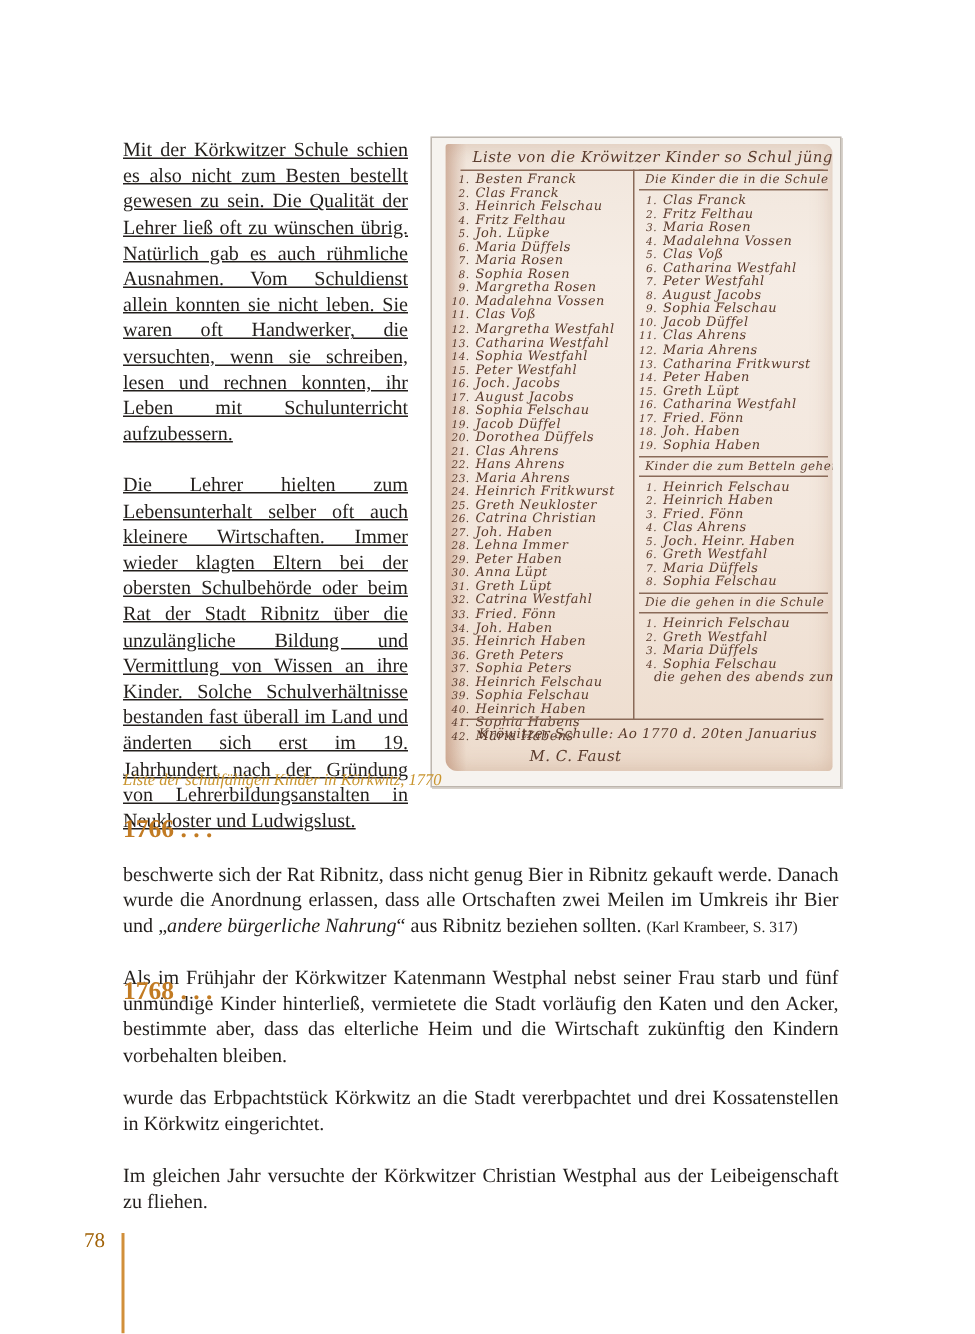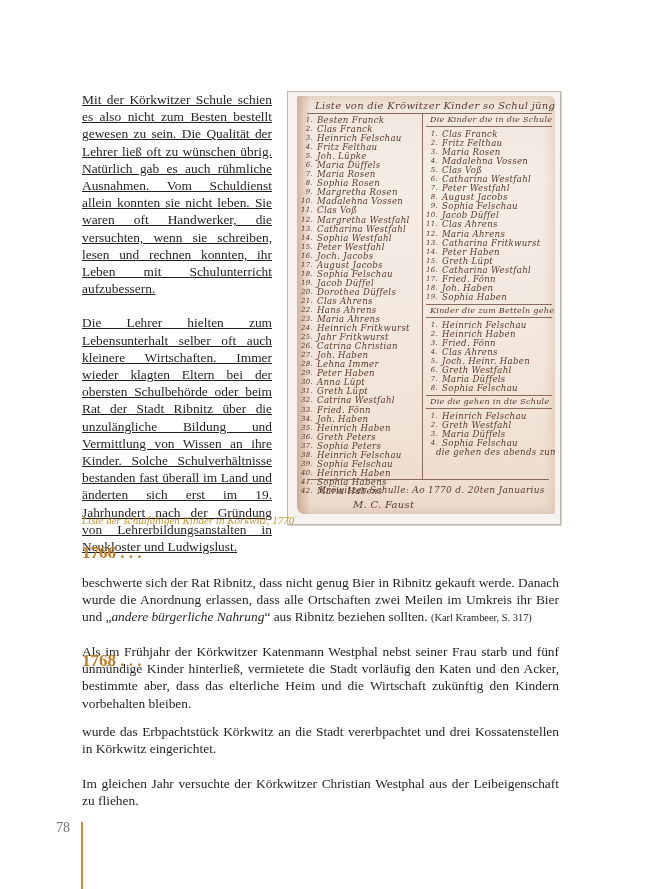--- a/index.html
+++ b/index.html
@@ -35,21 +35,21 @@
   .ms-section-head { border-top:1px solid #8a6a58; border-bottom:1px solid #8a6a58;
                      height:12px; line-height:12px; padding-left:4px; font-size:8px; margin-bottom:3px; }
   .ms-footer { position:absolute; left:22px; bottom:19px; font-size:9px; }
   .ms-sign { position:absolute; left:56px; bottom:4px; font-size:10px;text-align:right; }
 
   .year { position:absolute; left:82px; font-size:17px; font-weight:bold; color:#c27b23; }
   .body-text { position:absolute; left:82px; width:477px; font-size:13.4px; line-height:17.2px;
                text-align:justify;margin-top:12px; }
   .body-text p { margin:0; }
   .source { font-size:10.4px; }
-  .pagenum { position:absolute; left:56px; top:820px; font-size:14px; color:#737373; }
+  .pagenum { position:absolute; left:56px; top:820px; font-size:14px; color:#a16207; }
   .page-rule { position:absolute; left:81px; top:822px; width:2px; height:67px; background:#d18f3a; }
 </style>
 </head>
 <body>
 
 <div class="col-text">
   <p>Mit der Körkwitzer Schule schien es also nicht zum Besten bestellt gewesen zu sein. Die Qualität der Lehrer ließ oft zu wünschen übrig. Natürlich gab es auch rühmliche Ausnahmen. Vom Schuldienst allein konnten sie nicht leben. Sie waren oft Handwerker, die versuchten, wenn sie schreiben, lesen und rechnen konnten, ihr Leben mit Schulunterricht aufzubessern.</p>
   <p>Die Lehrer hielten zum Lebensunterhalt selber oft auch kleinere Wirtschaften. Immer wieder klagten Eltern bei der obersten Schulbehörde oder beim Rat der Stadt Ribnitz über die unzulängliche Bildung und Vermittlung von Wissen an ihre Kinder. Solche Schulverhältnisse bestanden fast überall im Land und änderten sich erst im 19. Jahrhundert nach der Gründung von Lehrerbildungsanstalten in Neukloster und Ludwigslust.</p>
 </div>
 
@@ -150,21 +150,21 @@
         <div class="ms-row hand">
           <span class="ms-num">23.</span>
           <span>Maria Ahrens</span>
         </div>
         <div class="ms-row hand">
           <span class="ms-num">24.</span>
           <span>Heinrich Fritkwurst</span>
         </div>
         <div class="ms-row hand">
           <span class="ms-num">25.</span>
-          <span>Jahr Fritkwurst</span>
+          <span>Greth Neukloster</span>
         </div>
         <div class="ms-row hand">
           <span class="ms-num">26.</span>
           <span>Catrina Christian</span>
         </div>
         <div class="ms-row hand">
           <span class="ms-num">27.</span>
           <span>Joh. Haben</span>
         </div>
         <div class="ms-row hand">

